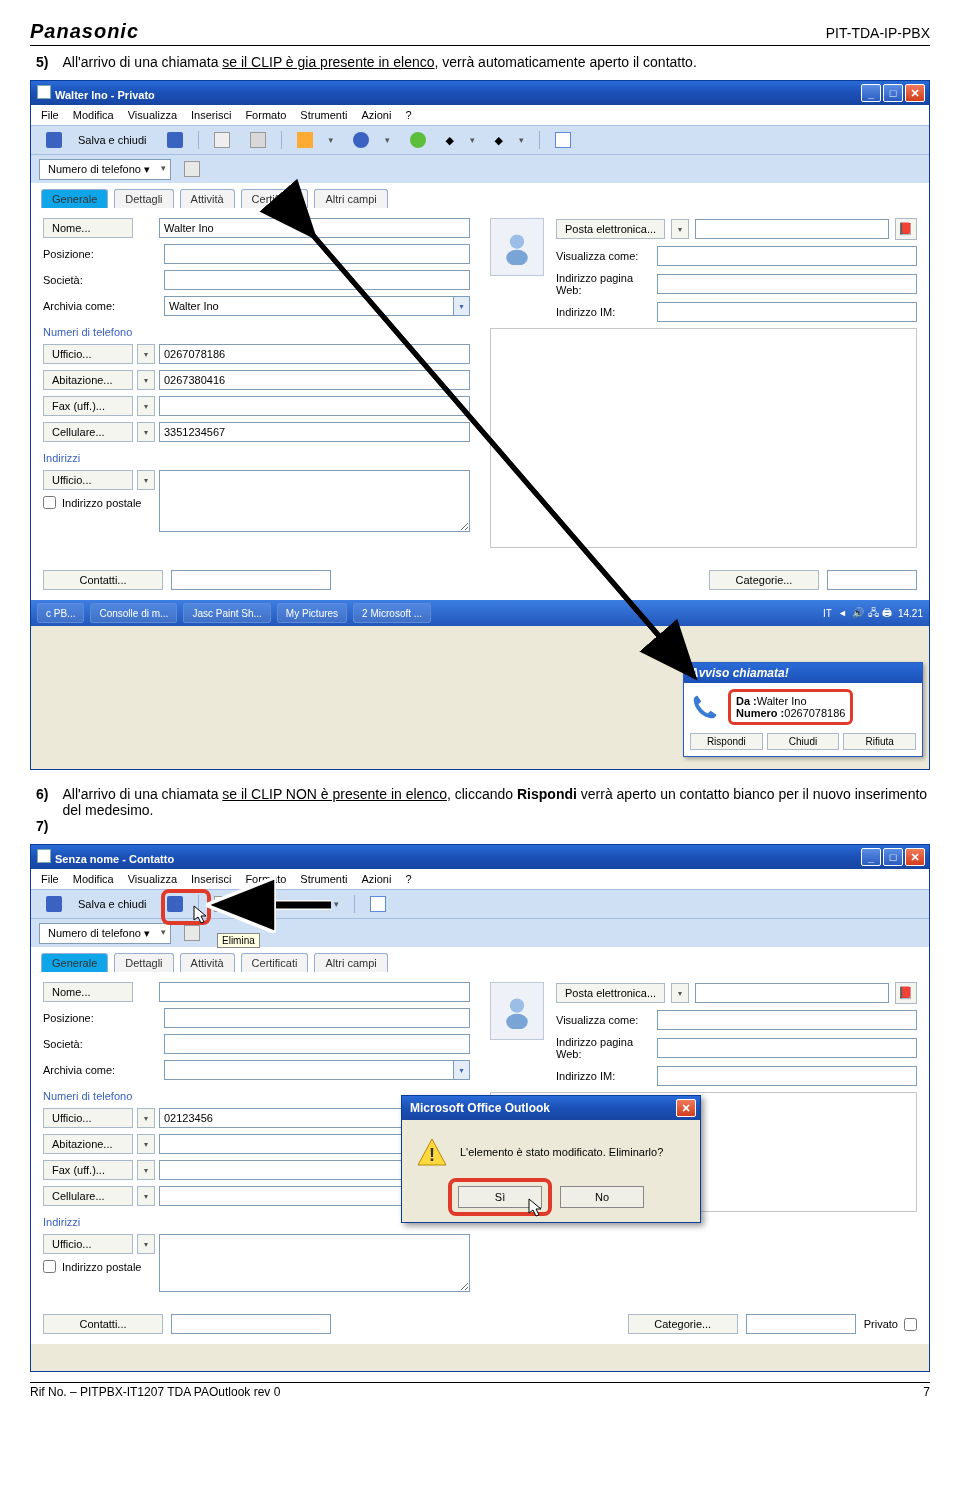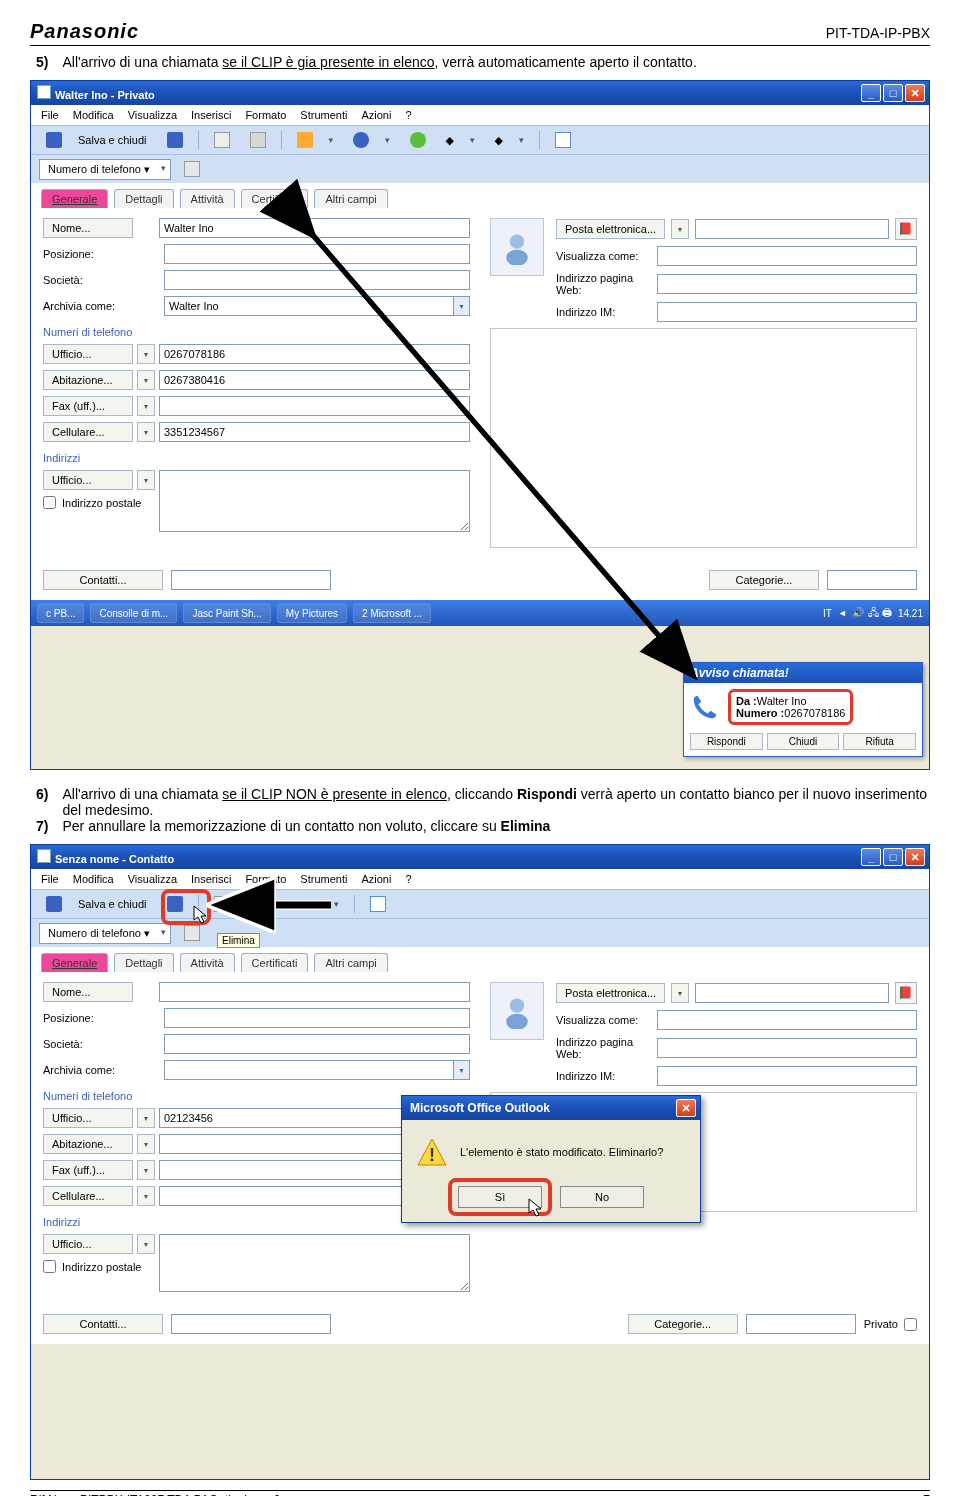--- a/index.html
+++ b/index.html
@@ -31,21 +31,21 @@
   .tico.up { background: #e8e8e8; border: 1px solid #999; }
   .tico.del { background: #fff; border: 1px solid #999; position: relative; }
   .tico.del:before { content: "✕"; color: #c33; font-size: 11px; position: absolute; top: 0; left: 2px; }
   .sep { width: 1px; height: 18px; background: #9ab2d8; margin: 0 2px; }
   .drop::after { content: " ▾"; font-size: 9px; color: #555; }
   .toolbar2 { display: flex; align-items: center; gap: 6px; padding: 3px 8px; background: #cfe0f4; }
   .combo { background: #fff; border: 1px solid #7f9db9; padding: 3px 20px 3px 8px; position: relative; }
   .combo::after { content: "▾"; position: absolute; right: 4px; top: 3px; font-size: 9px; color: #555; }
   .tabs { display: flex; gap: 6px; padding: 6px 10px 0 10px; background: #fff; }
   .tab { border: 1px solid #96aecf; border-bottom: none; padding: 3px 10px; background: #f3f3f3; color: #333; font-size: 11px; border-radius: 3px 3px 0 0; }
-  .tab.active { background: #ec4899; font-weight: normal; text-decoration: underline; }
+  .tab.active { background: #0ea5e9; font-weight: normal; }
   .form { background: #fff; padding: 10px 12px 14px 12px; display: grid; grid-template-columns: 1fr 1fr; column-gap: 20px; position: relative; }
   .leftcol, .rightcol { display: flex; flex-direction: column; gap: 6px; }
   .row { display: flex; align-items: center; gap: 4px; }
   .formbtn { width: 90px; text-align: left; padding: 3px 8px; border: 1px solid #aab9c7; background: #f5f5f0; font-size: 11px; }
   .ddbtn { width: 18px; height: 20px; border: 1px solid #aab9c7; background: #f5f5f0; display: flex; align-items: center; justify-content: center; font-size: 8px; color: #555; }
   .lbl { width: 95px; font-size: 11px; }
   .inp { flex: 1; border: 1px solid #7f9db9; padding: 3px 4px; background: #fff; font-size: 11px; height: 20px; }
   .inpwrap { flex: 1; display: flex; }
   .inpwrap .inp { flex: 1; }
   .cbobtn { width: 16px; border: 1px solid #7f9db9; border-left: none; background: #e4ecf7; display: flex; align-items: center; justify-content: center; font-size: 8px; color: #3a62c1; }
@@ -308,24 +308,23 @@
     </div>
   </div>
 
   <div style="height:16px"></div>
   <div class="body-text">
     <span class="num">6)</span>
     <span><span>All'arrivo di una chiamata </span><span class="under">se il CLIP NON è presente in elenco</span><span>, cliccando </span><b>Rispondi</b><span> verrà aperto un contatto bianco per il nuovo inserimento del medesimo.</span></span>
   </div>
   <div class="body-text">
     <span class="num">7)</span>
-    <span><span>Per annullare la memorizzazione di un contatto non voluto, cliccare su </span><b>Elimina</b></span>
-  </div>
-
-  <div class="win" style="height:636px; position:relative; ">
+  </div>
+
+  <div class="win" style="height:528px; position:relative; ">
     <div class="titlebar">
       <span><span class="ticon"></span><span>Senza nome - Contatto</span></span>
       <span class="winbtns">
         <span class="winbtn">_</span>
         <span class="winbtn">□</span>
         <span class="winbtn close">✕</span>
       </span>
     </div>
     <div class="menubar">
       <span>File</span>

